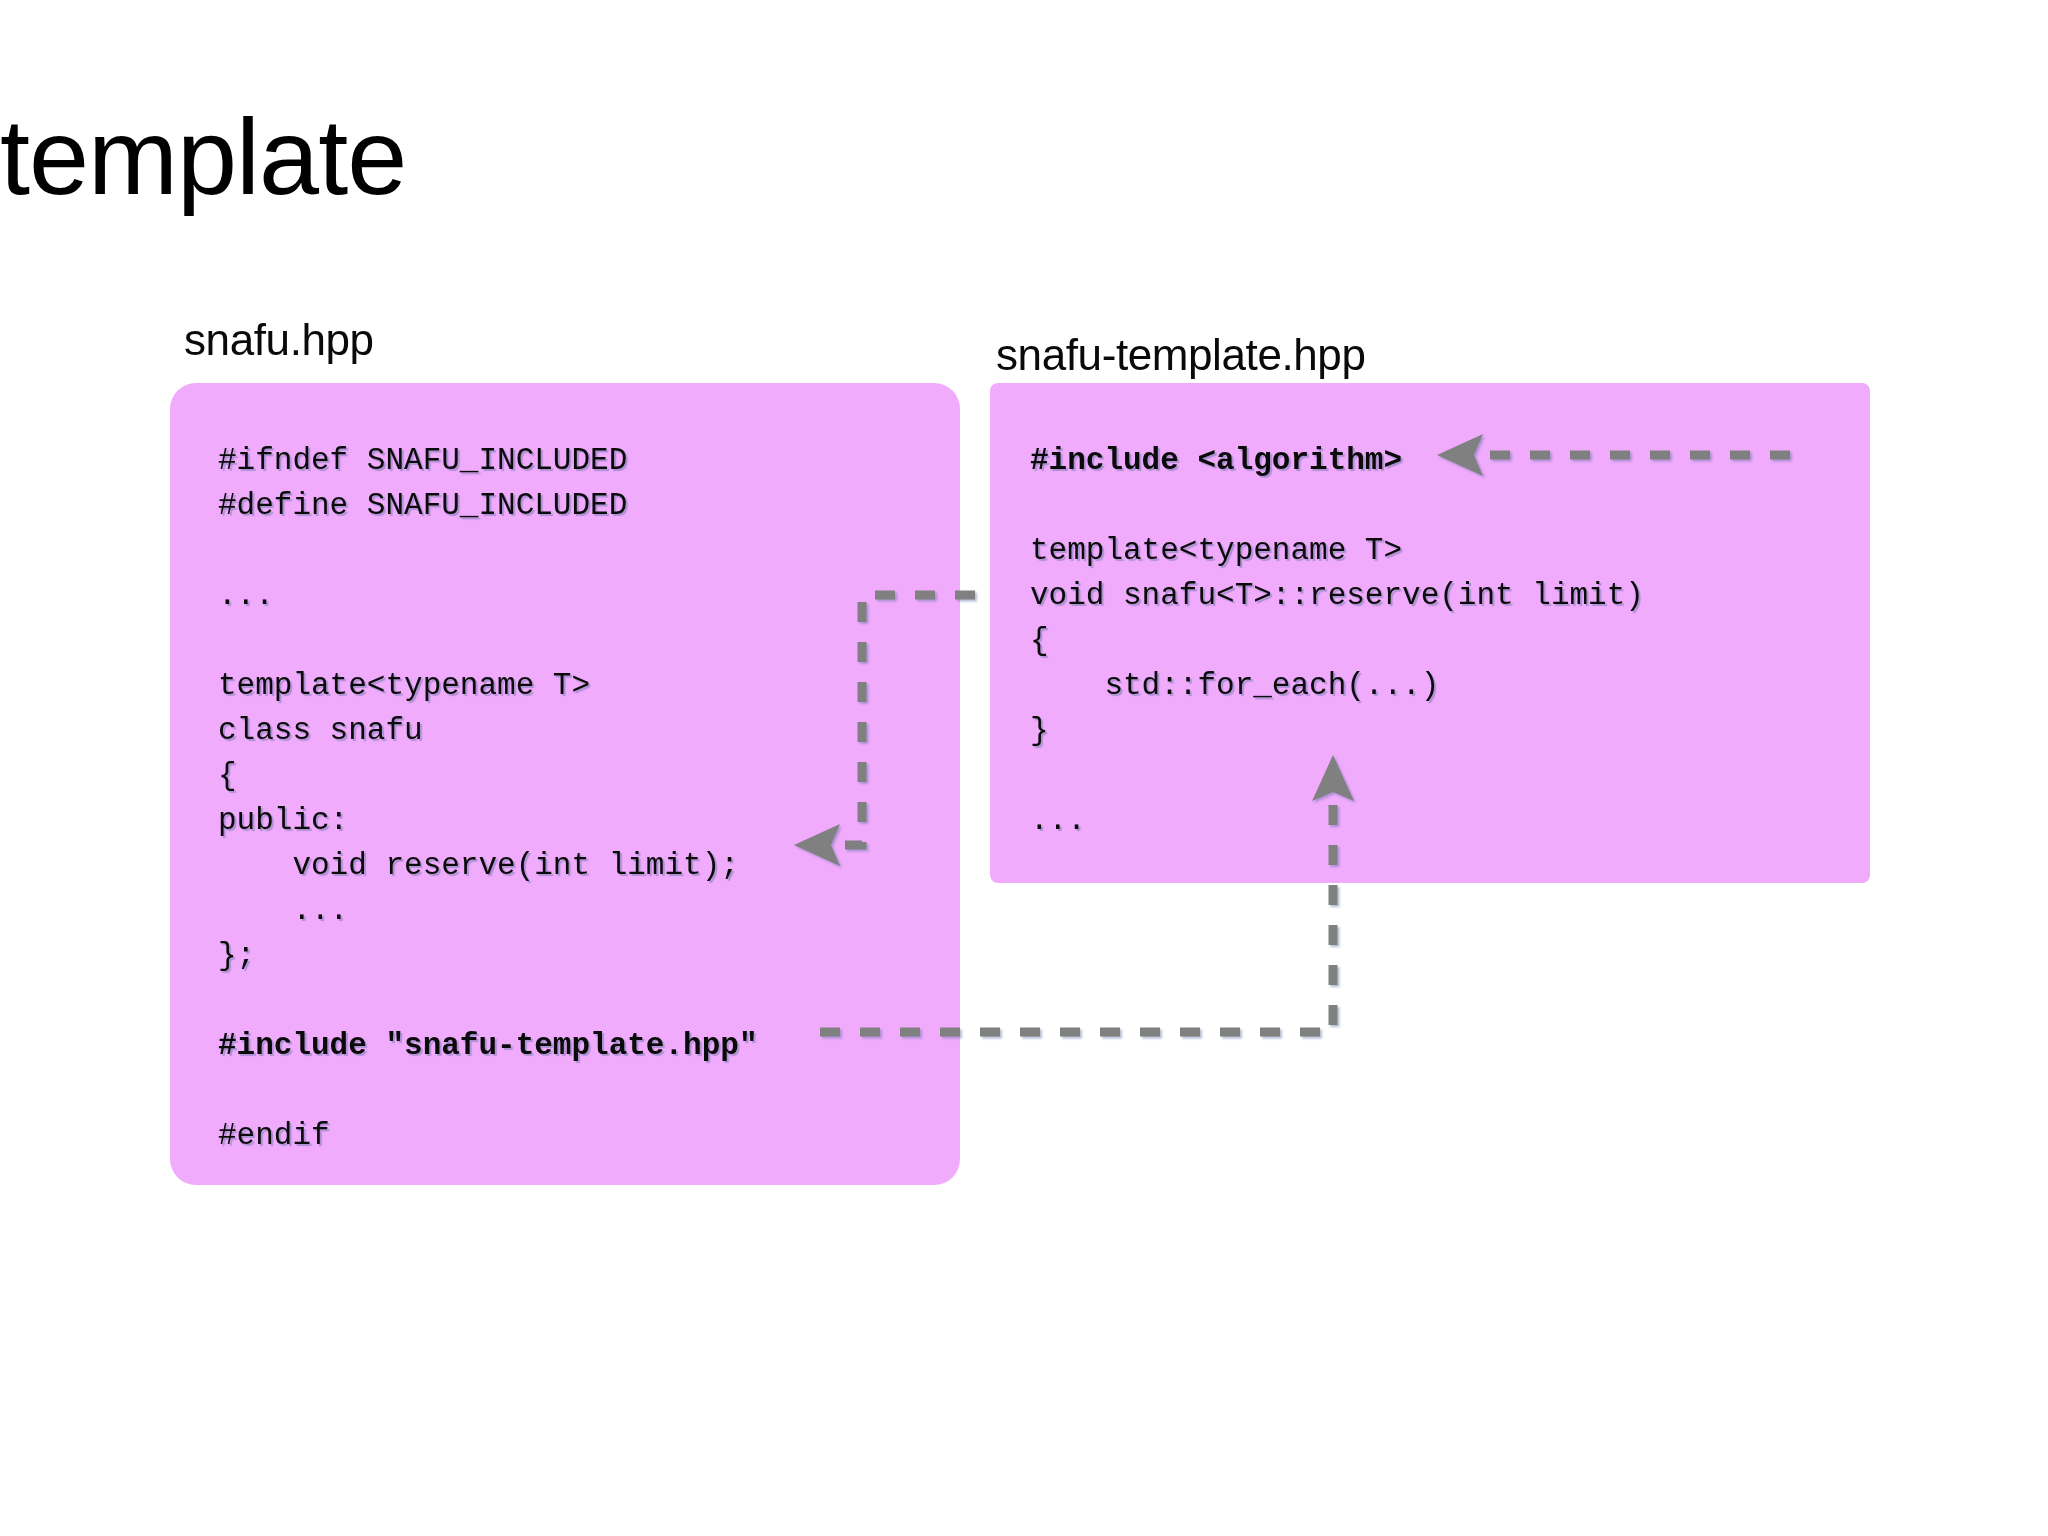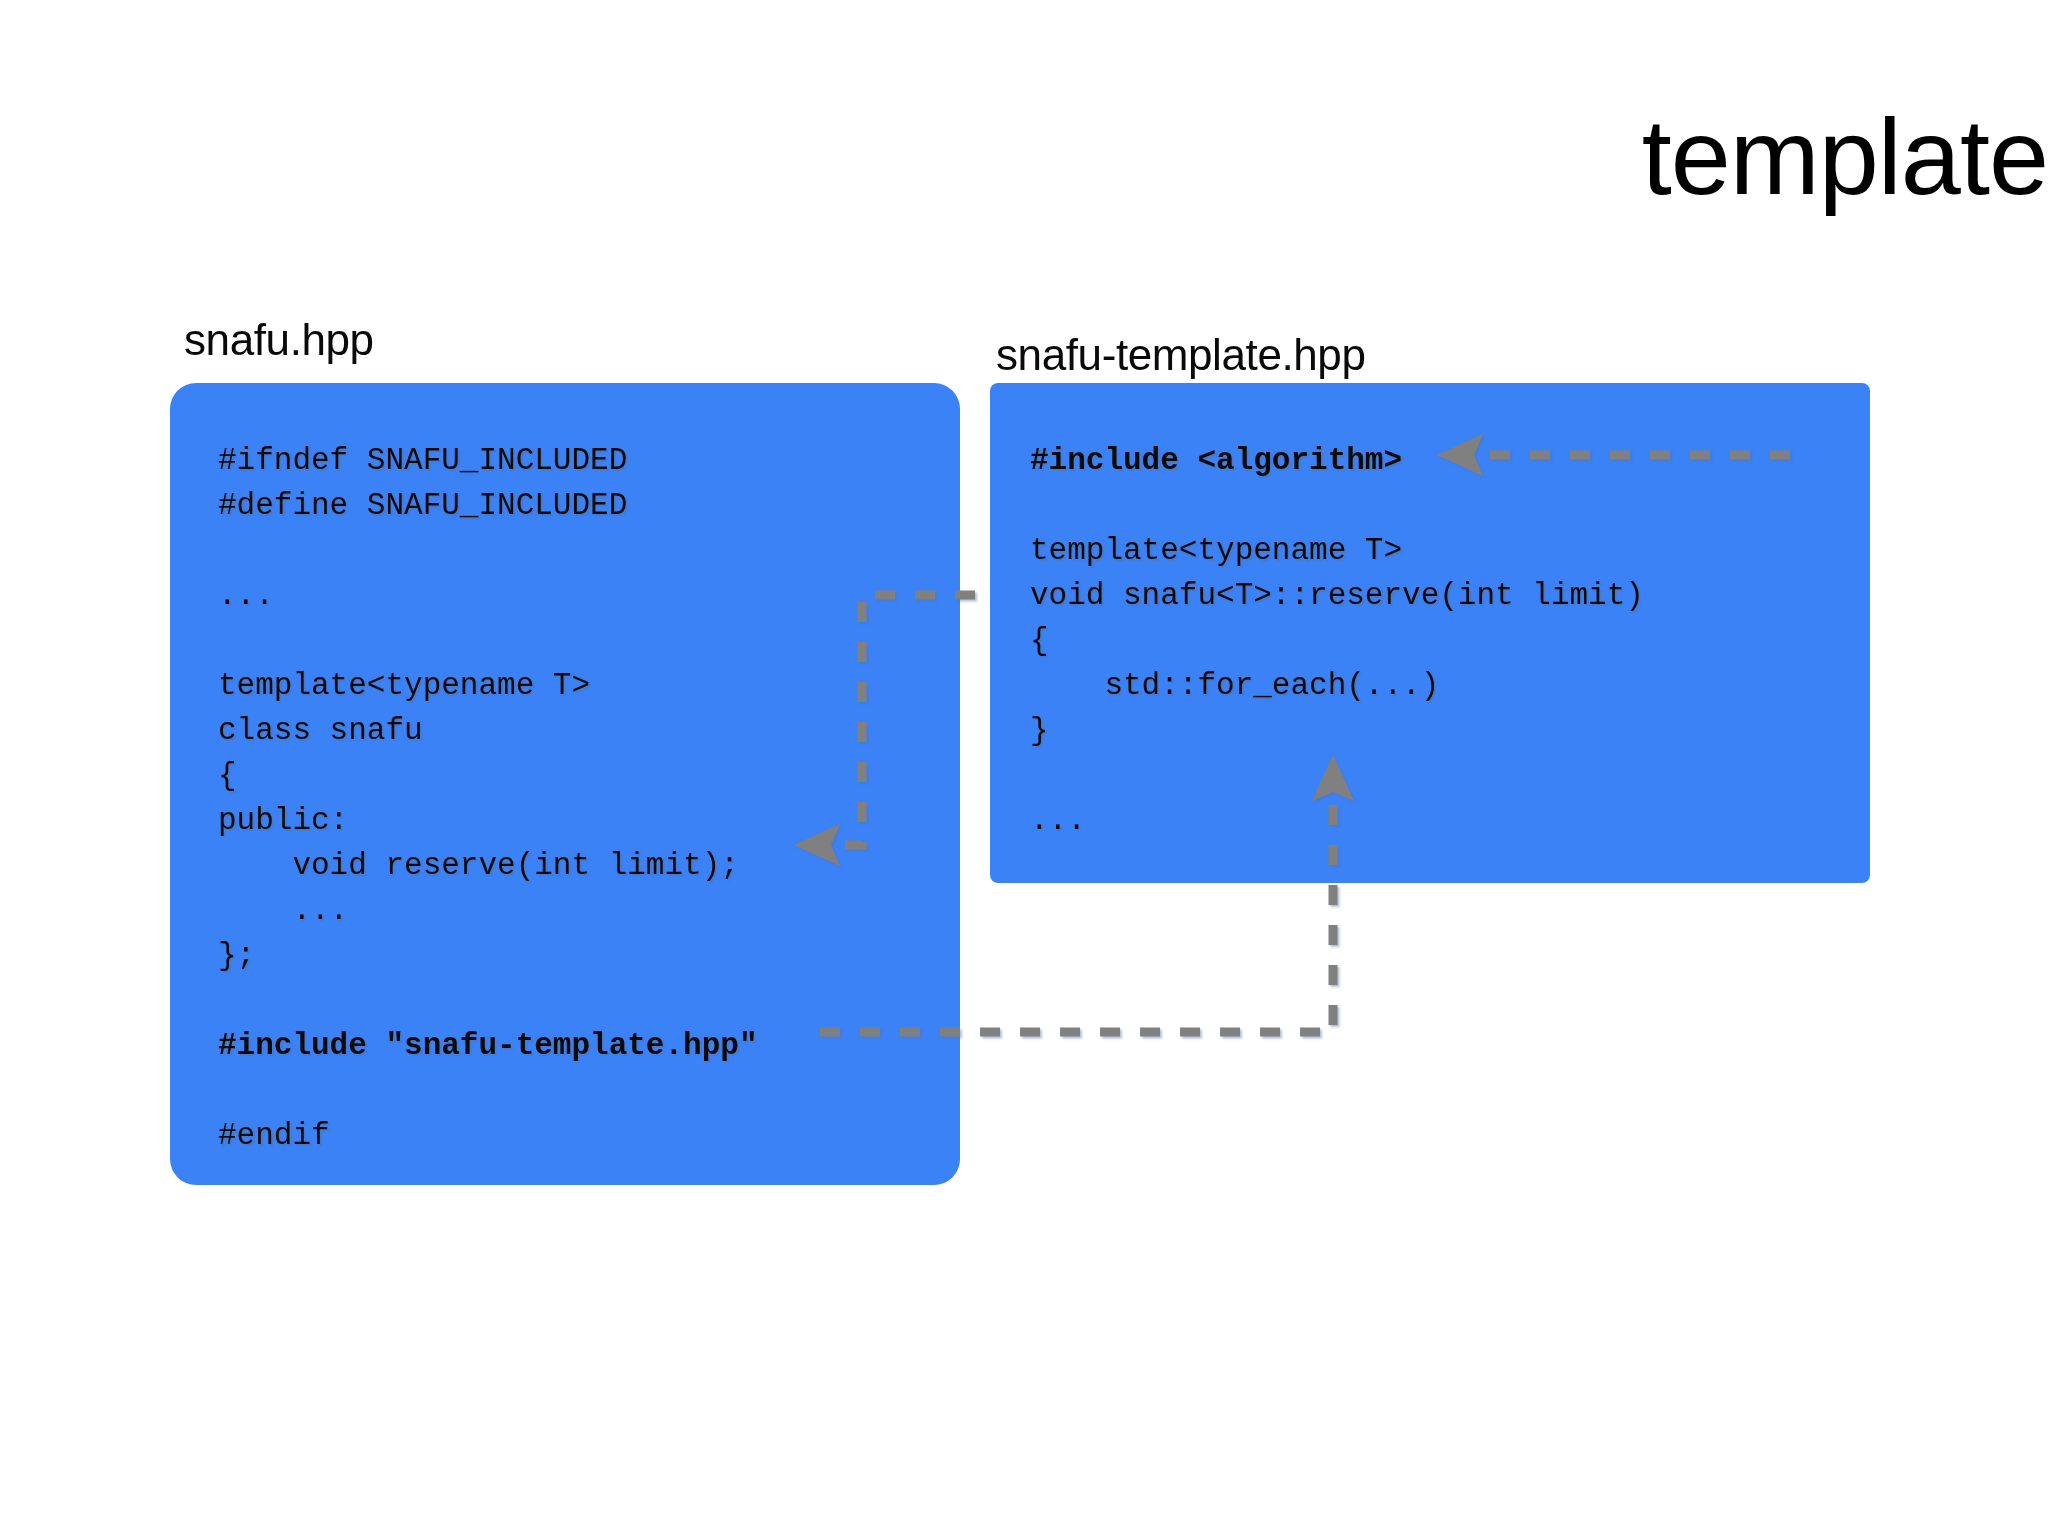--- a/index.html
+++ b/index.html
@@ -23,21 +23,21 @@
     height: 1536px;
     background: #ffffff;
   }
 
   
   .slide-title {
     position: absolute;
     left: 0;
     top: 100px;
     width: 2048px;
-    text-align: right;
+    text-align: left;
     font-family: "Liberation Sans", sans-serif;
     font-size: 108px;
     font-weight: 400;
     letter-spacing: -1px;
     color: #000000;
     line-height: 1.05;
   }
 
   
   .file-caption {
@@ -48,21 +48,21 @@
     color: #0a0a0a;
     white-space: nowrap;
     letter-spacing: -0.4px;
   }
   #caption-left  { left: 184px; top: 315px; }
   #caption-right { left: 996px; top: 330px; }
 
   
   .code-panel {
     position: absolute;
-    background: #3b82f6;
+    background: #f0abfc;
     border-radius: 26px;
     box-sizing: border-box;
     overflow: hidden;
   }
   #panel-left {
     left: 170px;
     top: 383px;
     width: 790px;
     height: 802px;
   }

